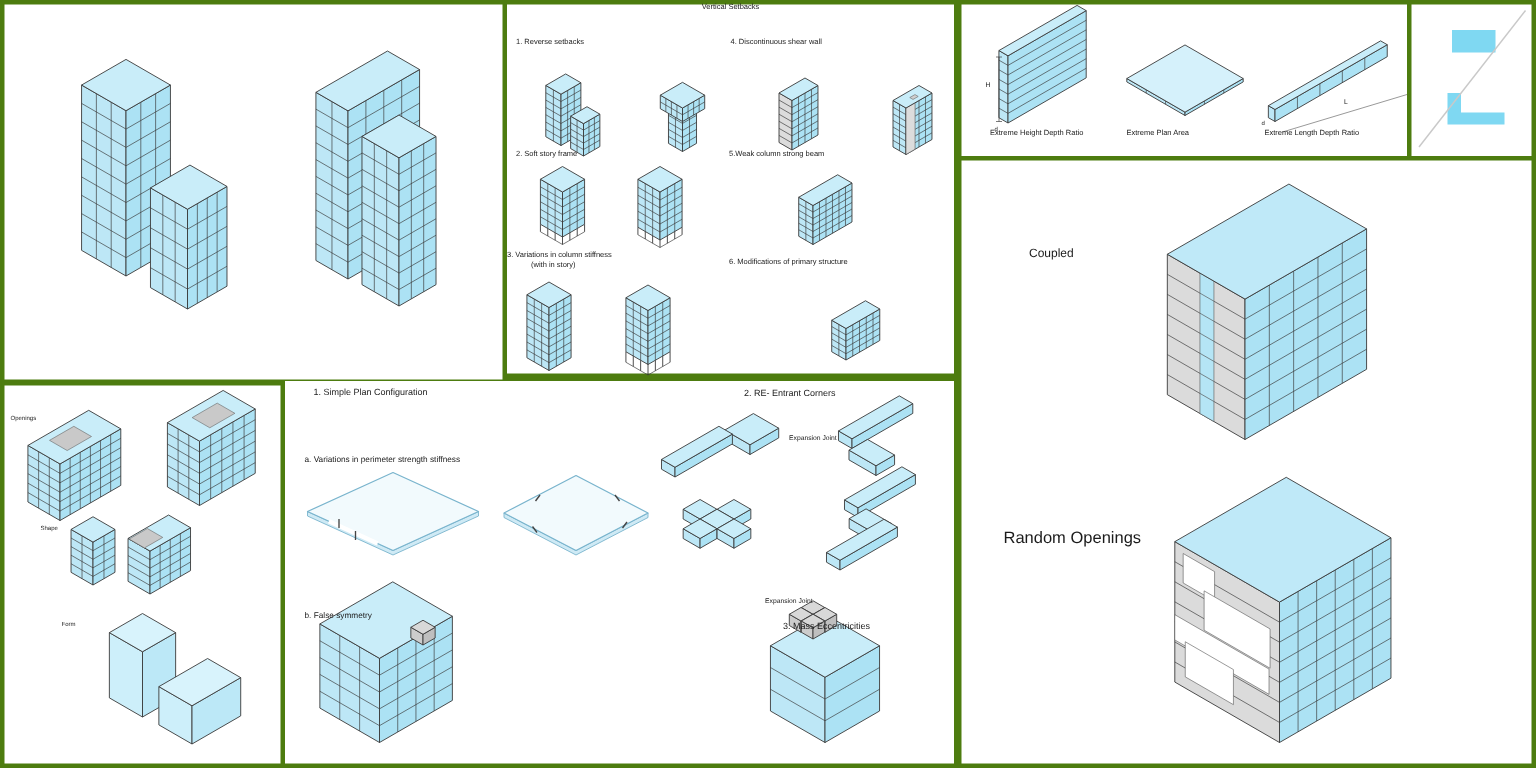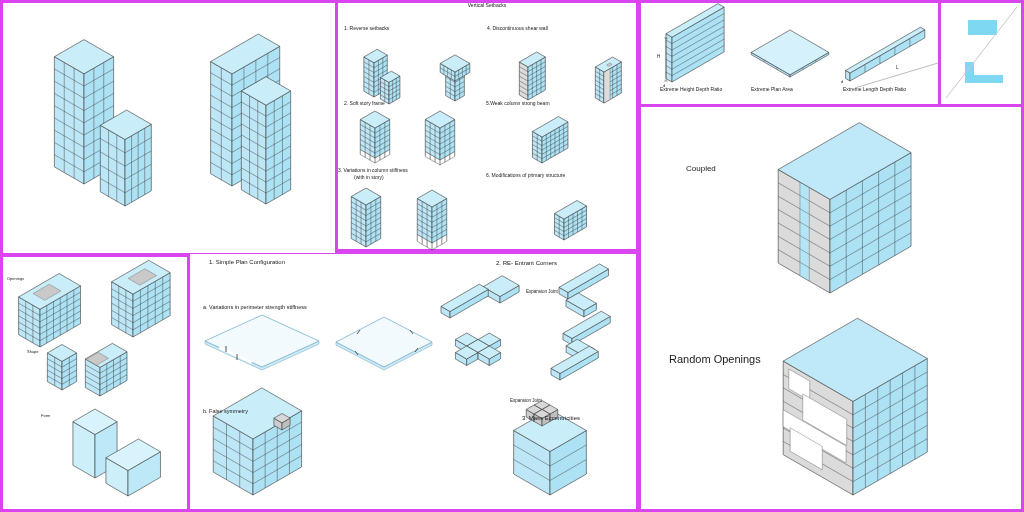--- a/index.html
+++ b/index.html
@@ -1,16 +1,16 @@
 <!DOCTYPE html>
 <html><head>
 <meta charset="utf-8">
 <style>
   html,body{margin:0;padding:0;}
-  #page{position:relative;width:1024px;height:512px;background:#d946ef;overflow:hidden;
+  #page{position:relative;width:1024px;height:512px;background:#4d7c0f;overflow:hidden;
         font-family:"Liberation Sans",sans-serif;}
   .panel{position:absolute;background:#ffffff;z-index:1;}
   #fig{position:absolute;left:0;top:0;z-index:2;pointer-events:none;}
   .lbl{position:absolute;color:#1b1b1b;white-space:nowrap;z-index:3;line-height:1.1;}
   .wm{position:absolute;left:160px;top:148px;width:700px;z-index:4;pointer-events:none;
       font-family:"DejaVu Serif",serif;font-style:italic;font-size:128px;
       color:rgba(242,242,242,0.30);-webkit-text-stroke:1.6px rgba(170,170,170,0.5);
       letter-spacing:2px;}
 </style>
 </head>

